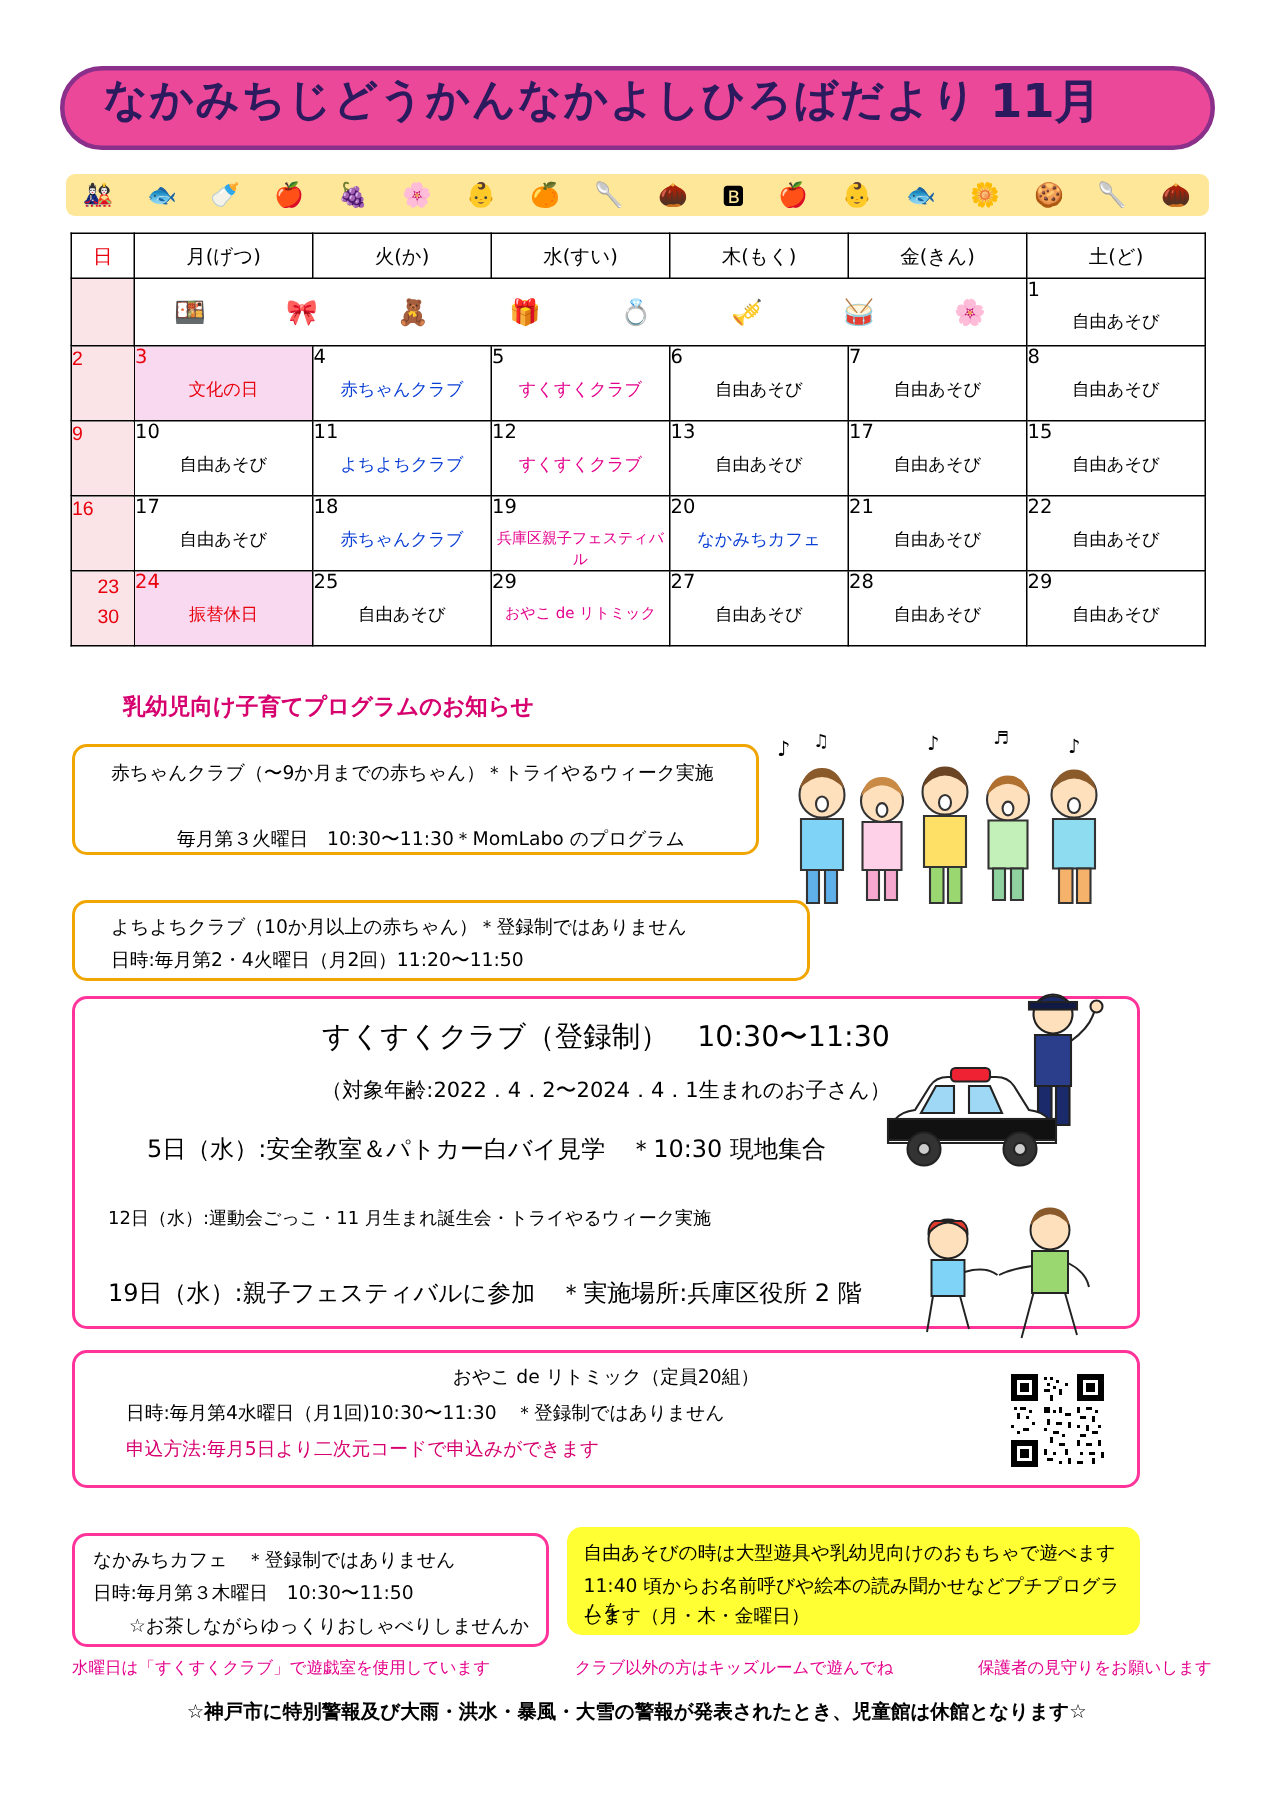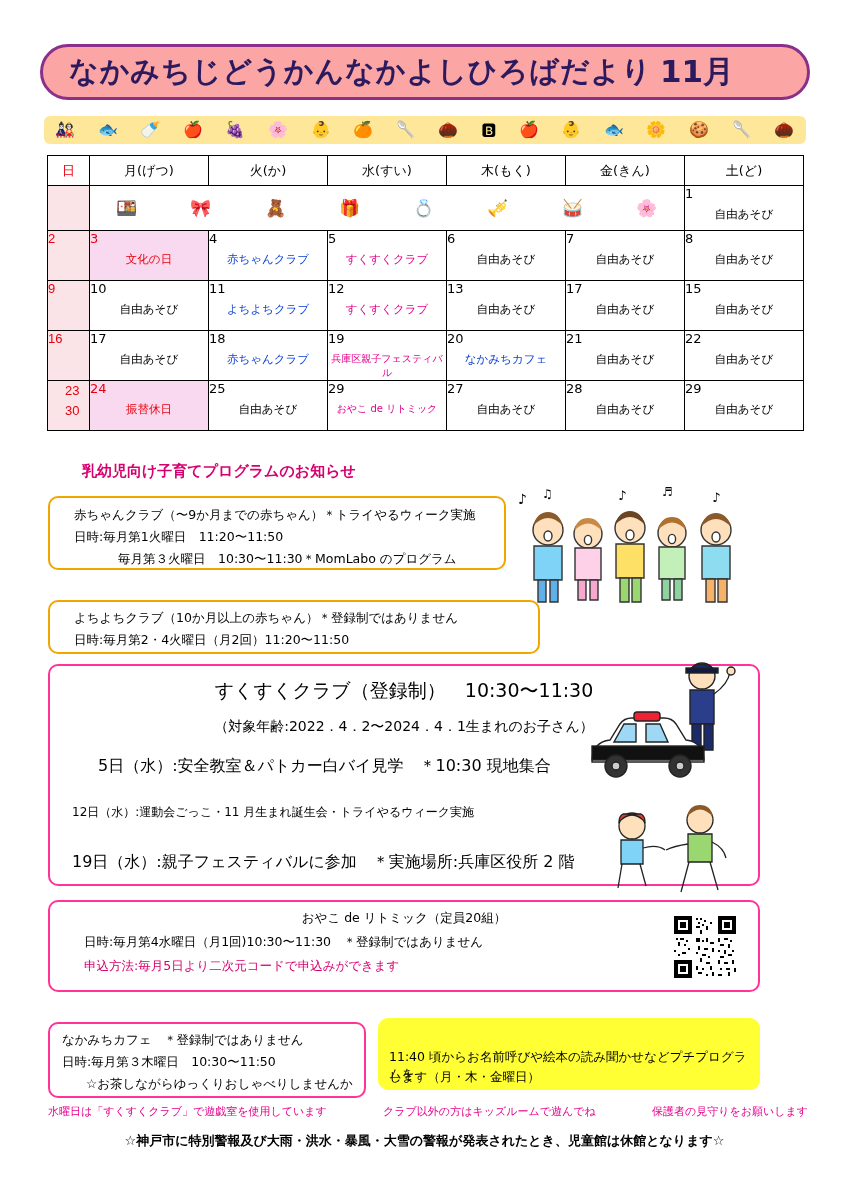--- a/index.html
+++ b/index.html
@@ -10,24 +10,24 @@
     font-family: "Liberation Sans", sans-serif;
     color: #000;
     position: relative;
     overflow: hidden;
   }
   .page { position:relative; width:849px; height:1200px; }
 
   
   .banner {
     position:absolute; left:40px; top:44px; width:770px; height:56px;
-    background:#fca5a5;
+    background:#ec4899;
     border:3px solid #8a2f8a;
     border-radius:28px;
-    display:flex; align-items:center; padding-left:26px;
+    display:flex; padding-left:26px;
   }
   .banner-text {
     font-size:29px; font-weight:bold; letter-spacing:1px;
     color:#2b1a5e;
     font-family:"DejaVu Sans", sans-serif;
   }
   .banner-month {
     font-size:31px; font-weight:bold; color:#2b1a5e; margin-left:8px;
     font-family:"DejaVu Sans", sans-serif;
   }
@@ -356,21 +356,20 @@
       <circle cx="204" cy="44" r="15" fill="#ffe0bd"></circle>
         <path d="M189 41 q15 -16 30 0 q-4 -14 -15 -14 q-11 0 -15 14z" fill="#8b5a2b" stroke="none"></path>
       <ellipse cx="204" cy="51" rx="4" ry="5" fill="#fff" stroke="#333"></ellipse>
       <path d="M190 60 h28 v33 h-28z" fill="#8ddcf0"></path>
       <path d="M194 93 h9 v23 h-9z M206 93 h9 v23 h-9z" fill="#f4b26a"></path>
     </g>
   </svg>
 
   <div class="box box-orange b1">
     <div class="ln b1-l1">赤ちゃんクラブ（〜9か月までの赤ちゃん）＊トライやるウィーク実施</div>
-    <div class="ln b1-l2">日時:毎月第1火曜日　11:20〜11:50</div>
     <div class="ln b1-l3">毎月第３火曜日　10:30〜11:30＊MomLabo のプログラム</div>
   </div>
 
   <div class="box box-orange b2">
     <div class="ln b2-l1">よちよちクラブ（10か月以上の赤ちゃん）＊登録制ではありません</div>
     <div class="ln b2-l2">日時:毎月第2・4火曜日（月2回）11:20〜11:50</div>
   </div>
 
   <div class="box box-pink b3">
     <div class="b3-title">すくすくクラブ（登録制）　10:30〜11:30</div>
@@ -495,20 +494,21 @@
     </svg>
   </div>
 
   <div class="box box-pink b5">
     <div class="b5-l1">なかみちカフェ　＊登録制ではありません</div>
     <div class="b5-l2">日時:毎月第３木曜日　10:30〜11:50</div>
     <div class="b5-l3">☆お茶しながらゆっくりおしゃべりしませんか</div>
   </div>
 
   <div class="box box-yellow-fill b6">
+    <div class="b6-l1">自由あそびの時は大型遊具や乳幼児向けのおもちゃで遊べます</div>
     <div class="b6-l2">11:40 頃からお名前呼びや絵本の読み聞かせなどプチプログラムを</div>
     <div class="b6-l3">します（月・木・金曜日）</div>
   </div>
 
   <div class="foot1">
     <span>水曜日は「すくすくクラブ」で遊戯室を使用しています</span>
     <span>クラブ以外の方はキッズルームで遊んでね</span>
     <span>保護者の見守りをお願いします</span>
   </div>
   <div class="foot2">☆神戸市に特別警報及び大雨・洪水・暴風・大雪の警報が発表されたとき、児童館は休館となります☆</div>

